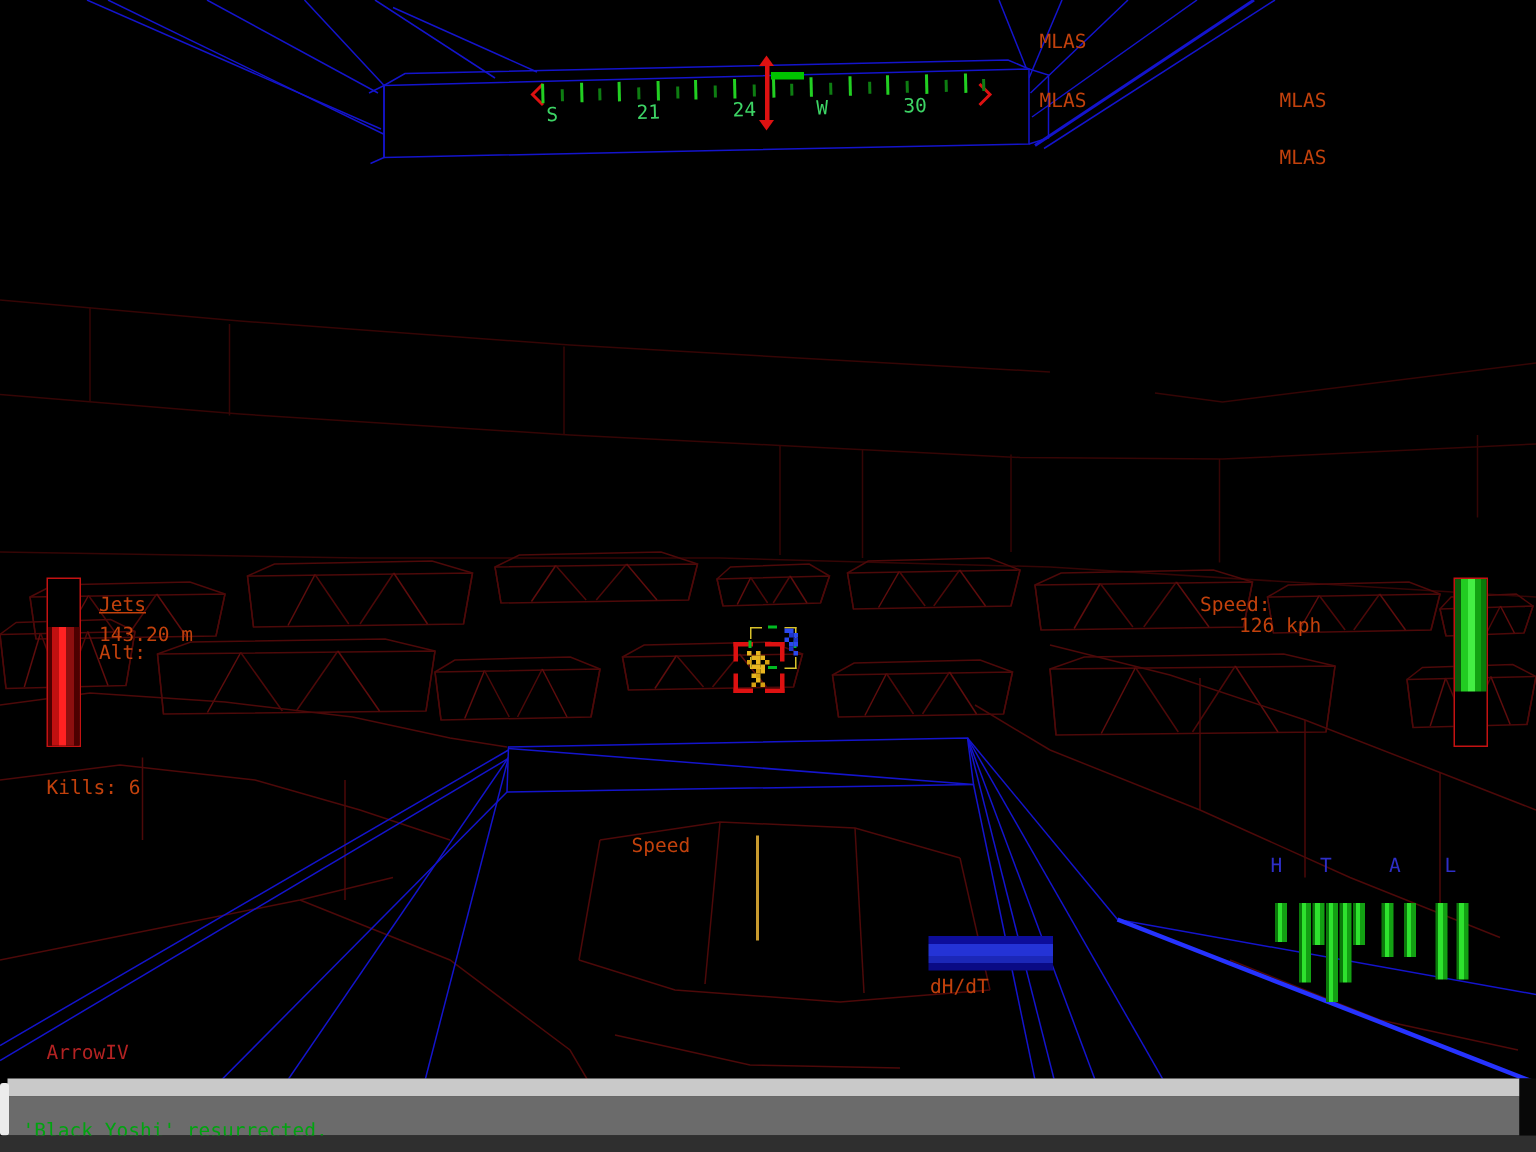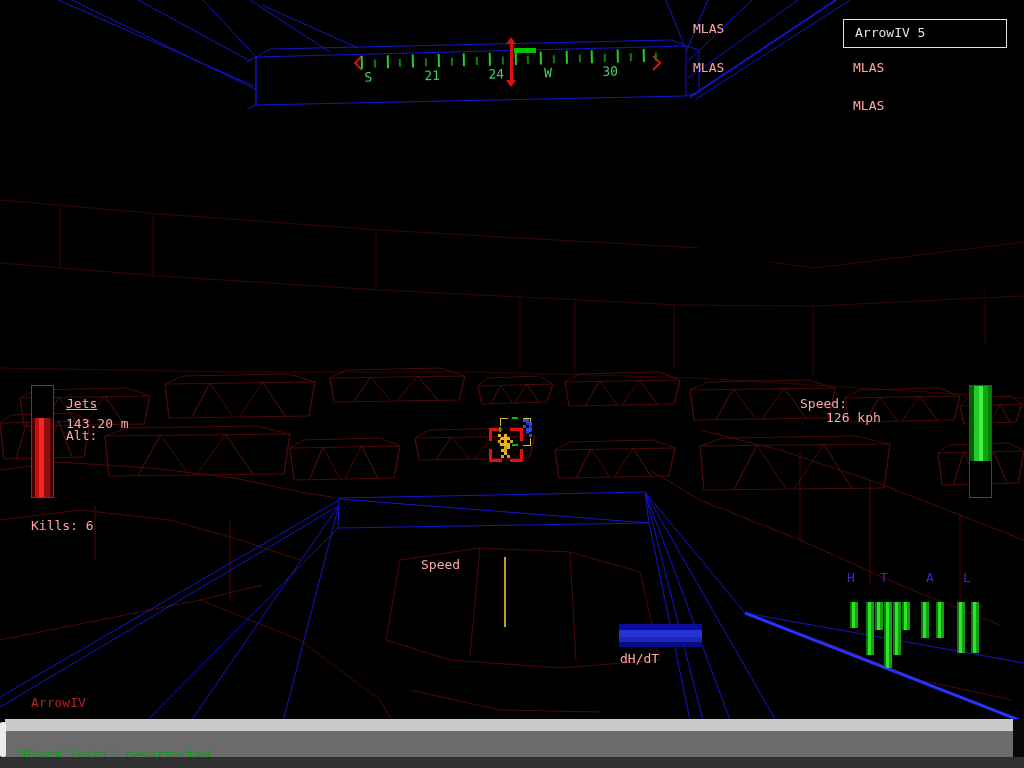--- a/index.html
+++ b/index.html
@@ -1,19 +1,19 @@
 <!DOCTYPE html>
 <html><head>
 <meta charset="utf-8">
 <style>
   html,body{margin:0;padding:0;background:#000;}
   #viewport{position:relative;width:1024px;height:768px;background:#000;overflow:hidden;
     font-family:"DejaVu Sans Mono",monospace;}
   #scene{position:absolute;left:0;top:0;}
-  .hudtext{position:absolute;color:#fca5a5;font-size:13px;line-height:14px;white-space:pre;}
+  .hudtext{position:absolute;color:#c2410c;font-size:13px;line-height:14px;white-space:pre;}
   
   #compass-tape{position:absolute;left:355px;top:48px;width:312px;height:40px;
     transform:rotate(-1.4deg);transform-origin:0 50%;}
   .tick{position:absolute;top:8px;width:2px;background:#1ec41e;}
   .tick.tall{height:13px;background:#22d022;}
   .tick.short{height:8px;top:12px;background:#0e7d12;}
   .clabel{position:absolute;top:22px;color:#3dd465;font-size:13px;transform:translateX(-50%);}
   #heading-indicator{position:absolute;left:510px;top:44px;width:3px;height:36px;background:#dd1111;}
   #heading-indicator:before{content:"";position:absolute;left:-4px;top:-7px;border:5px solid transparent;border-bottom:7px solid #dd1111;border-top:none;}
   #heading-indicator:after{content:"";position:absolute;left:-4px;bottom:-7px;border:5px solid transparent;border-top:7px solid #dd1111;border-bottom:none;}
@@ -289,23 +289,20 @@
       <span class="clabel" style="left: 77px;">21</span>
       <span class="clabel" style="left: 141px;">24</span>
       <span class="clabel" style="left: 193px;">W</span>
       <span class="clabel" style="left: 255px;">30</span>
     </div>
   <div id="heading-indicator"></div>
   <div id="turret-bar"></div>
 
   <div class="hudtext" style="left:693px;top:22px;">MLAS</div>
   <div class="hudtext" style="left:693px;top:61px;">MLAS</div>
-  <div id="weapon-selected-box">
-    <span>ArrowIV 5</span>
-  </div>
   <div class="hudtext" style="left:853px;top:61px;">MLAS</div>
   <div class="hudtext" style="left:853px;top:99px;">MLAS</div>
 
   <div class="vgauge" id="jets-gauge">
     <div id="jets-fill" style="height: 71%;"></div>
   </div>
   <div class="hudtext" style="left:66px;top:397px;text-decoration:underline;">Jets</div>
   <div class="hudtext" style="left:66px;top:429px;">Alt:</div>
   <div class="hudtext" style="left:66px;top:417px;">143.20 m</div>
   <div class="hudtext" style="left:31px;top:519px;">Kills: 6</div>

